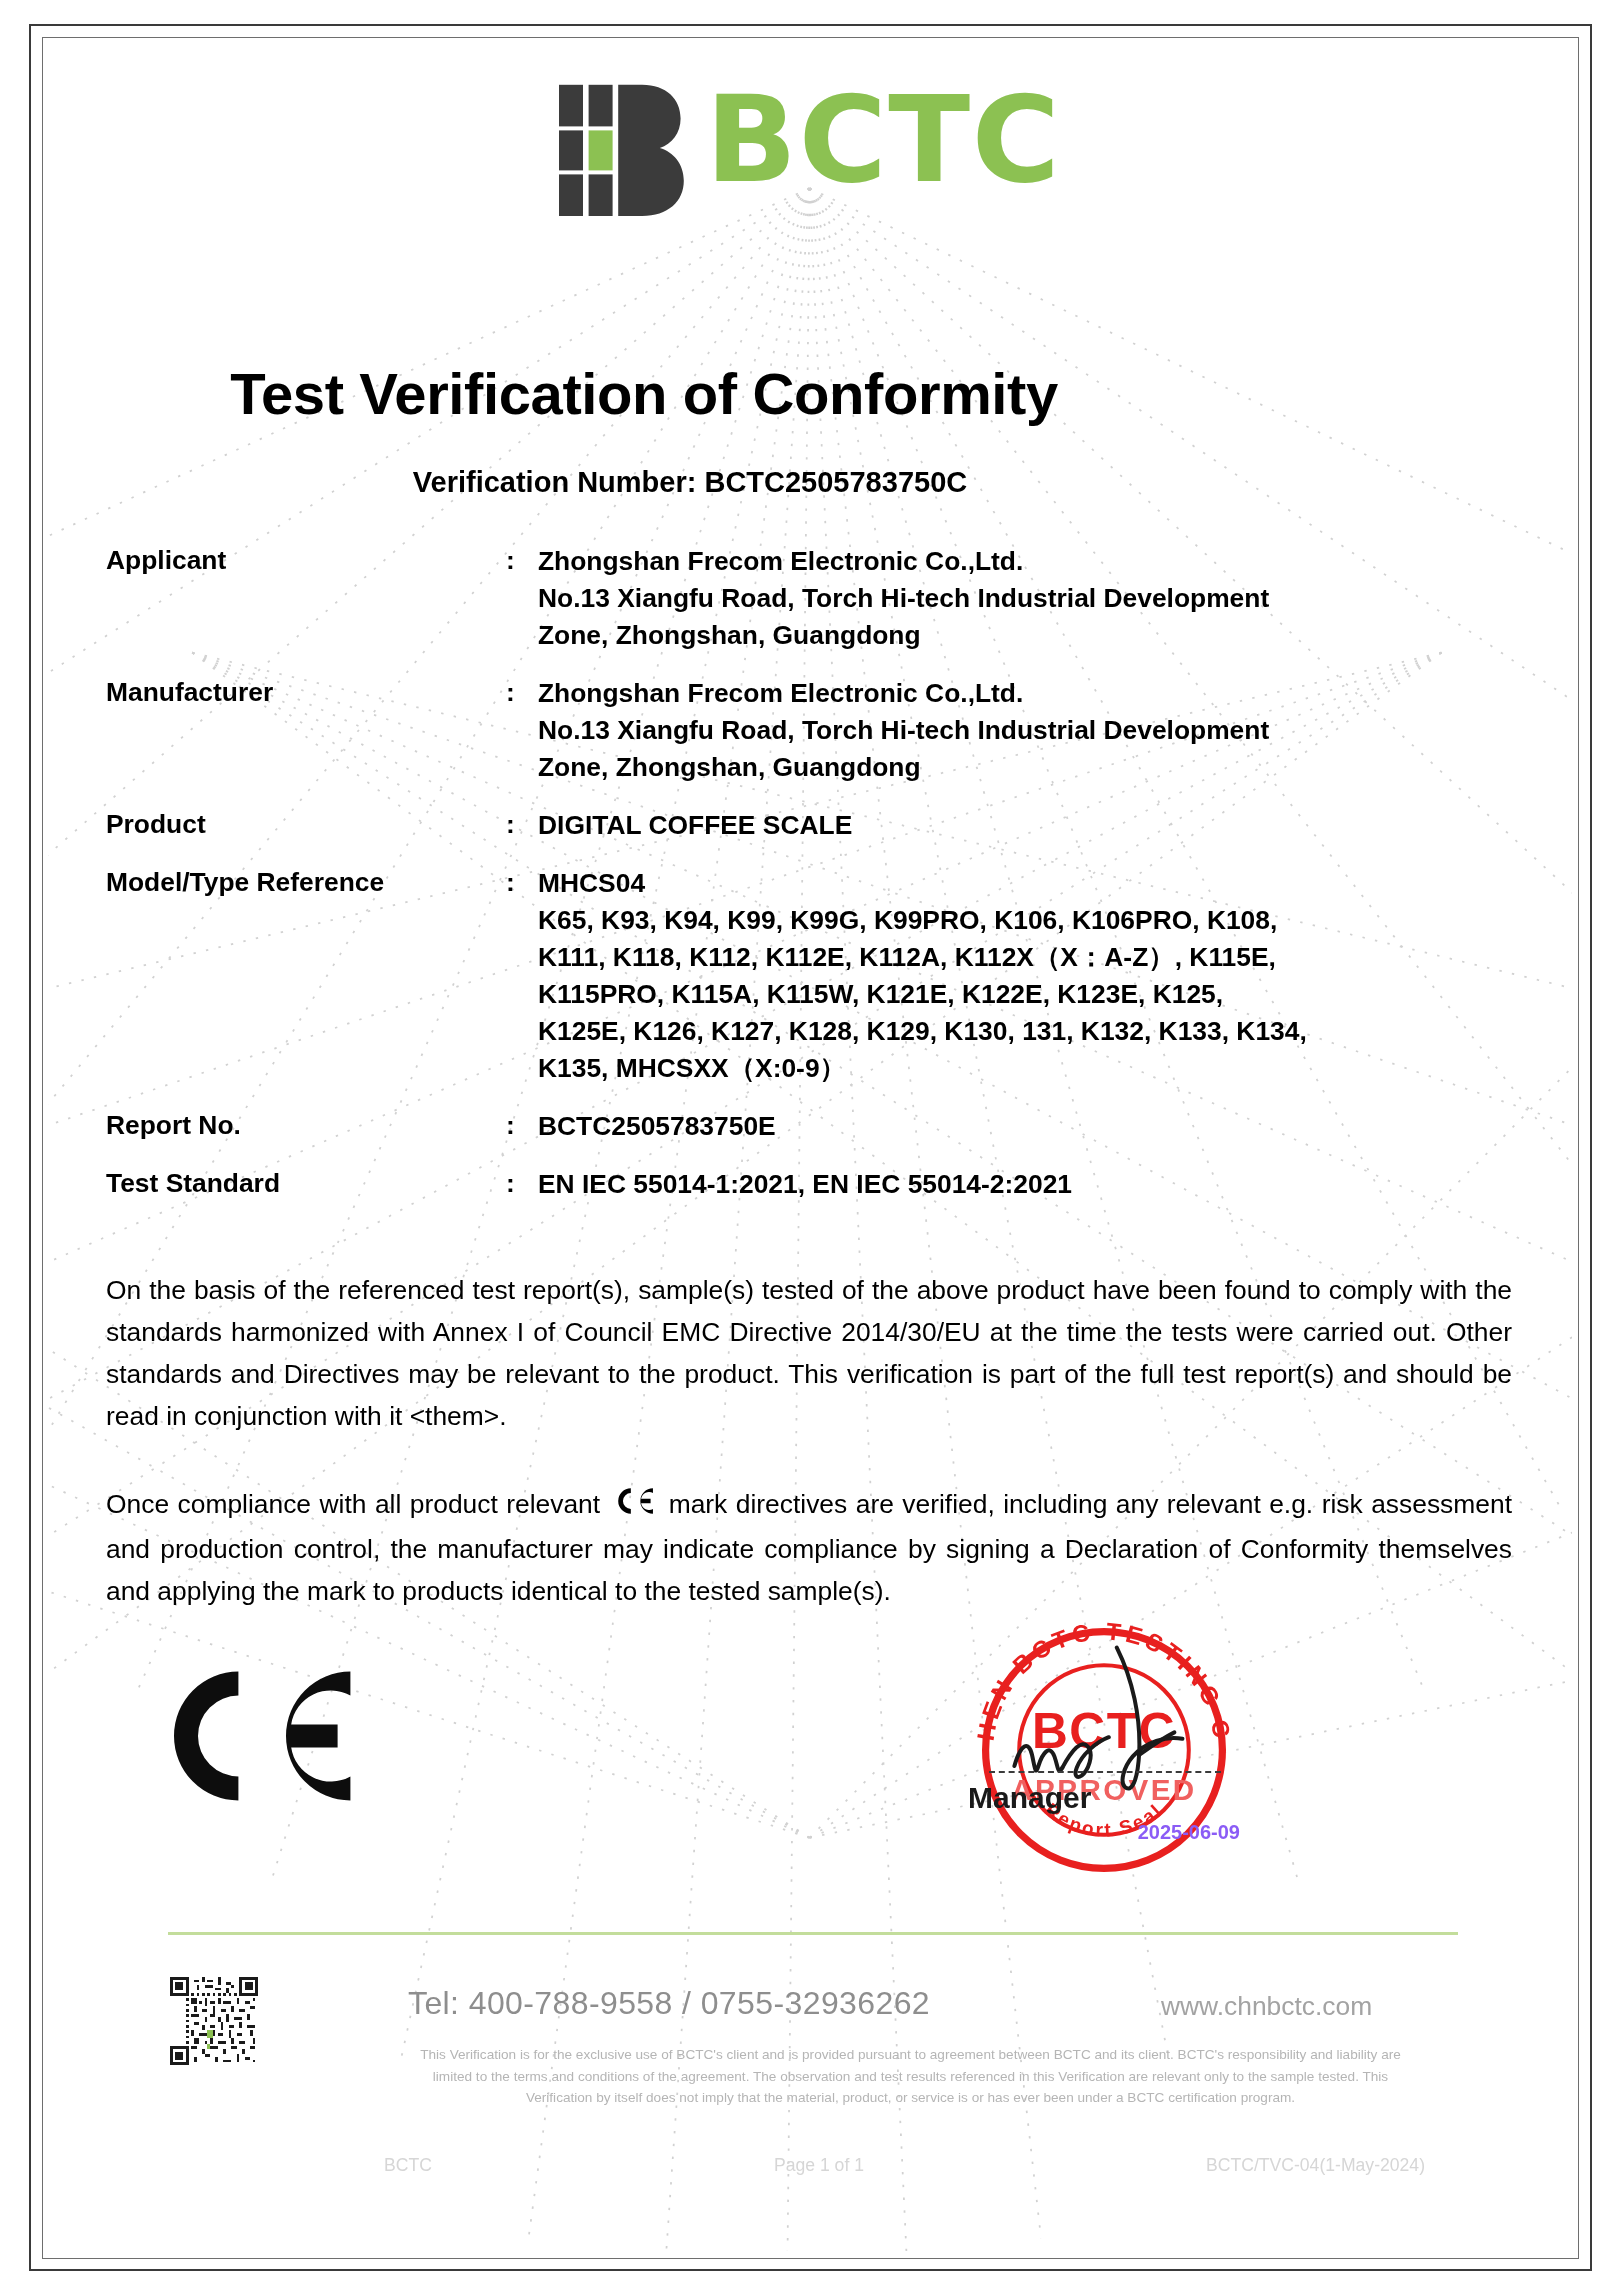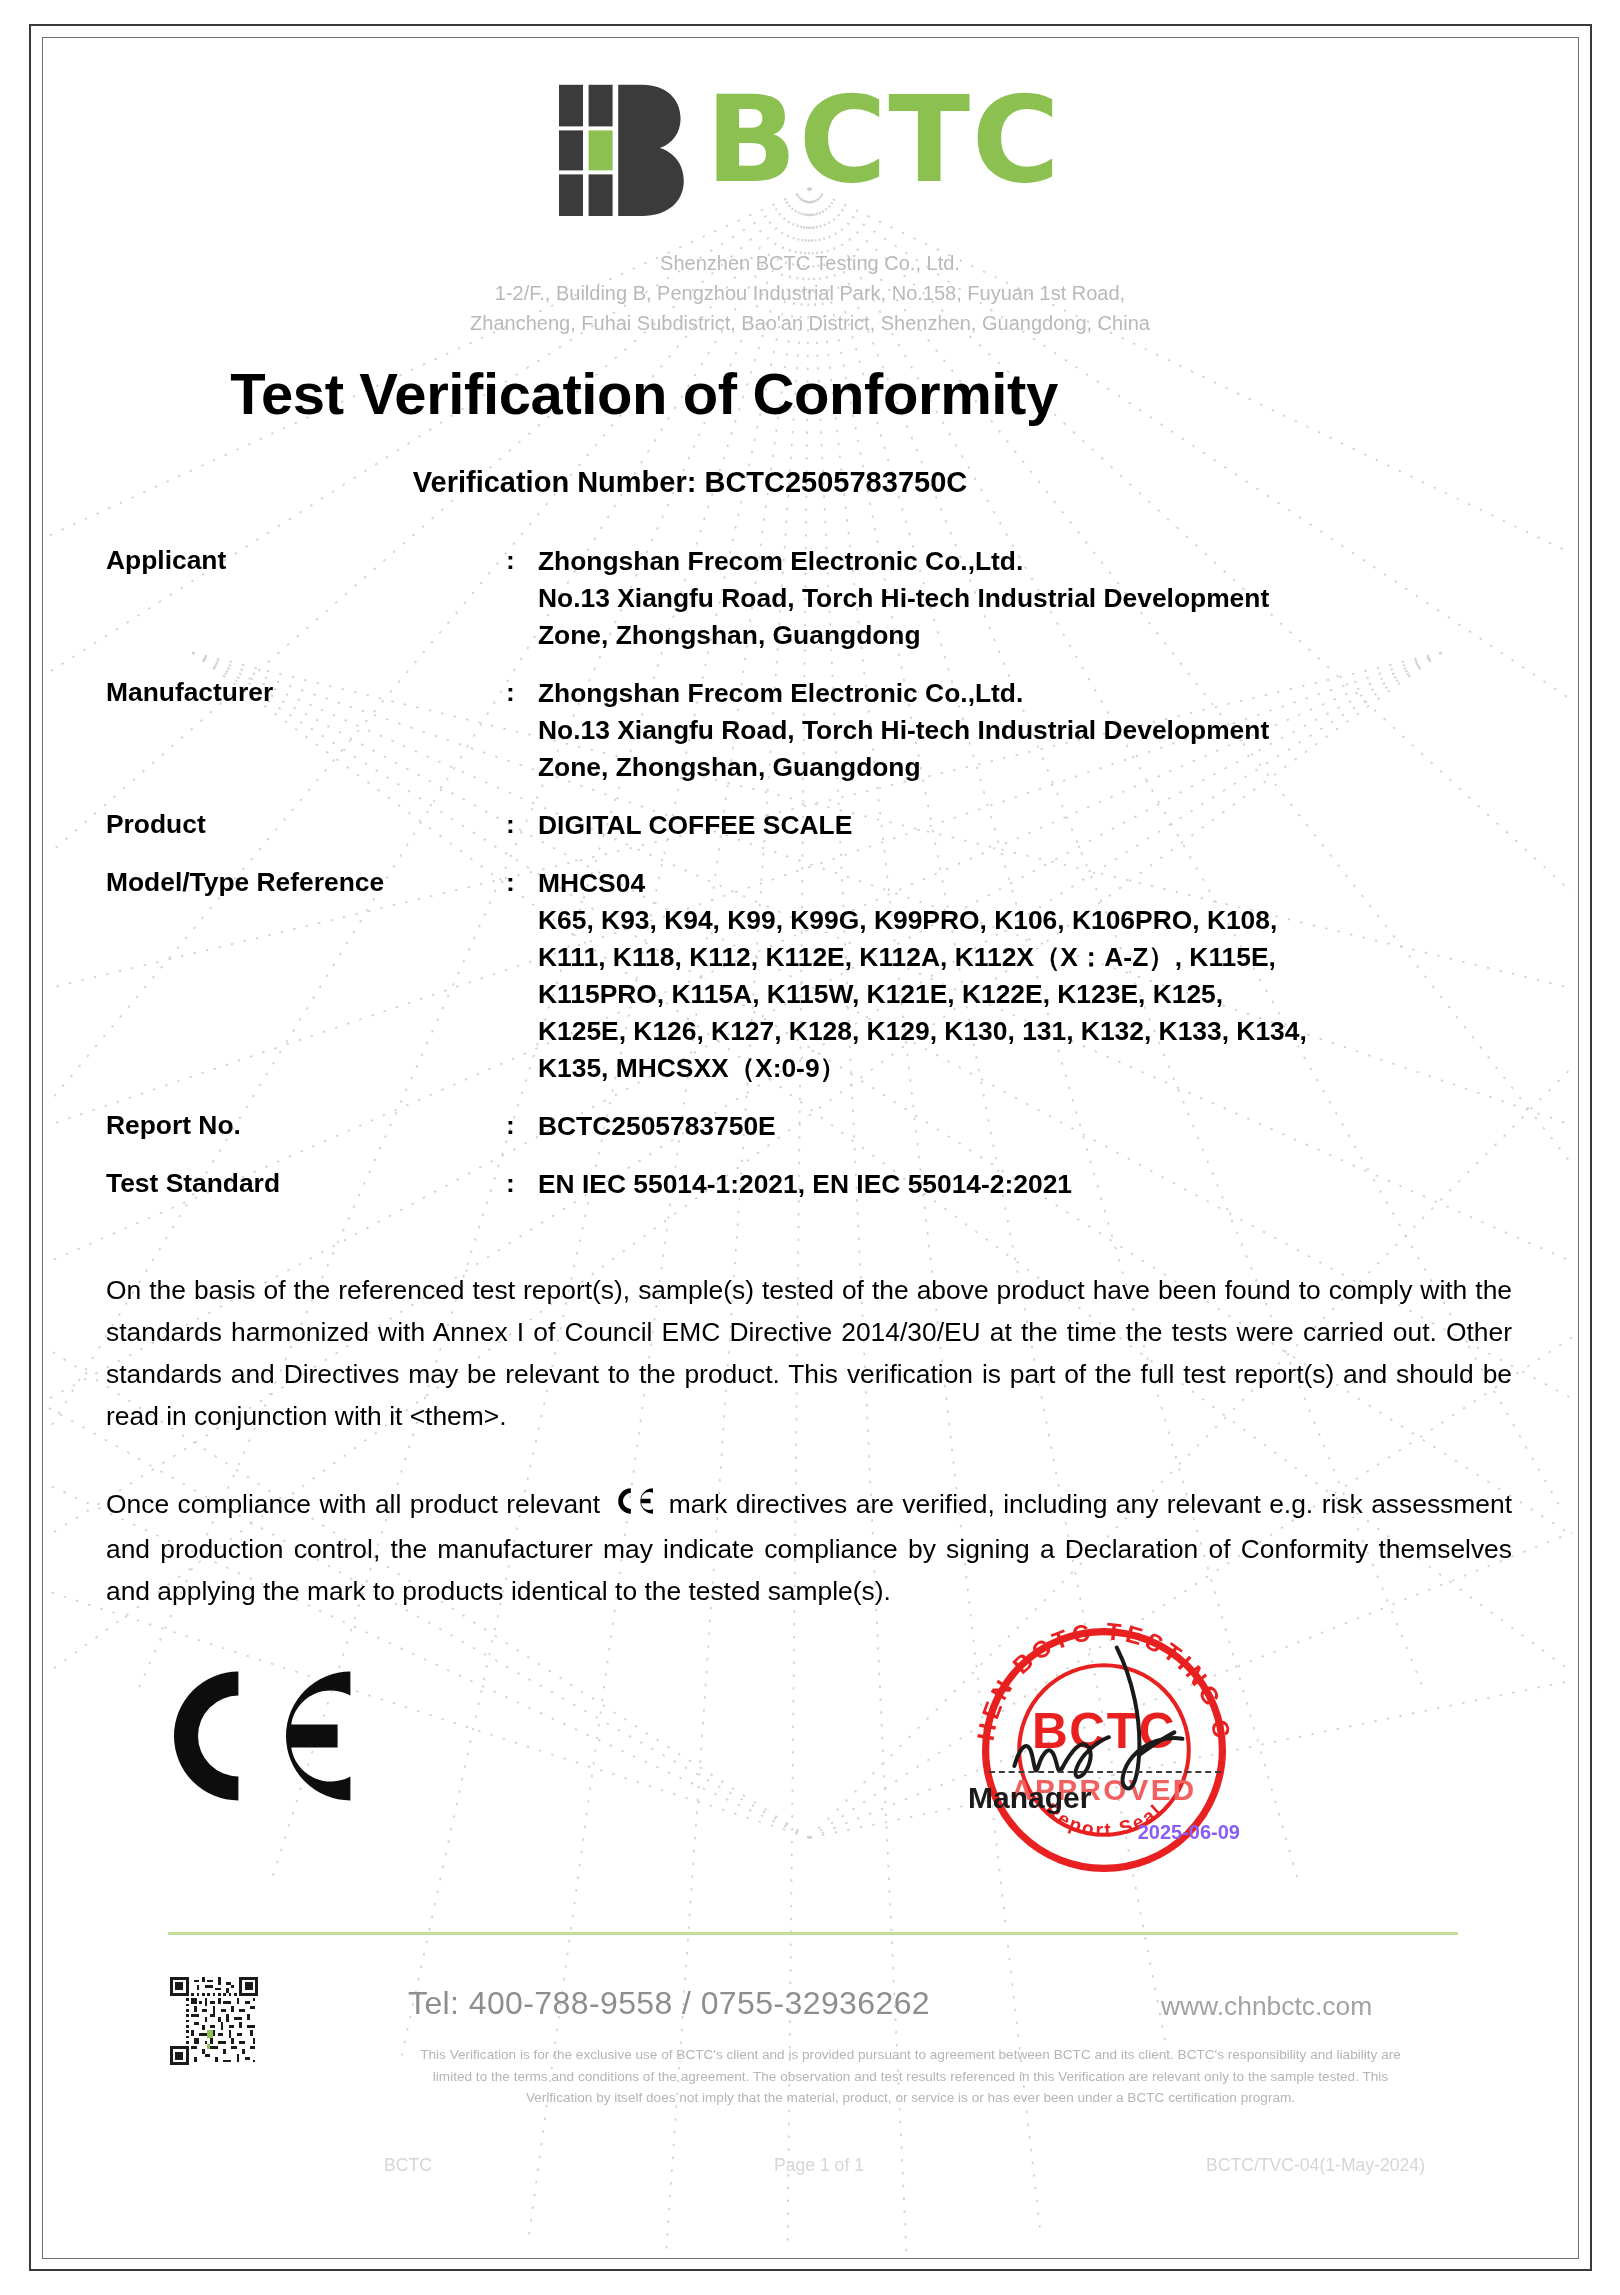--- a/index.html
+++ b/index.html
@@ -322,25 +322,20 @@
           <rect x="0" y="63" width="30" height="50" fill="#3b3b3b"></rect>
           <rect x="37" y="63" width="30" height="50" fill="#8cc152"></rect>
           <rect x="0" y="118" width="30" height="52" fill="#3b3b3b"></rect>
           <rect x="37" y="118" width="30" height="52" fill="#3b3b3b"></rect>
           <path d="M74 6 L104 6 C134 6 152 24 152 48 C152 66 141 80 126 85 C143 90 156 105 156 126 C156 152 136 170 104 170 L74 170 Z" fill="#3b3b3b"></path>
         </svg>
       </span>
       <span class="logo-word">BCTC</span>
     </div>
 
-    <div class="company-lines">
-      <div>Shenzhen BCTC Testing Co., Ltd.</div>
-      <div>1-2/F., Building B, Pengzhou Industrial Park, No.158, Fuyuan 1st Road,</div>
-      <div>Zhancheng, Fuhai Subdistrict, Bao'an District, Shenzhen, Guangdong, China</div>
-    </div>
 
     <div class="doc-title">Test Verification of Conformity</div>
     <div class="verif-no">Verification Number: BCTC2505783750C</div>
 
     <div class="fields">
 
       <div class="field-row">
         <div class="field-label">Applicant</div>
         <div class="field-colon">:</div>
         <div class="field-value">Zhongshan Frecom Electronic Co.,Ltd.

